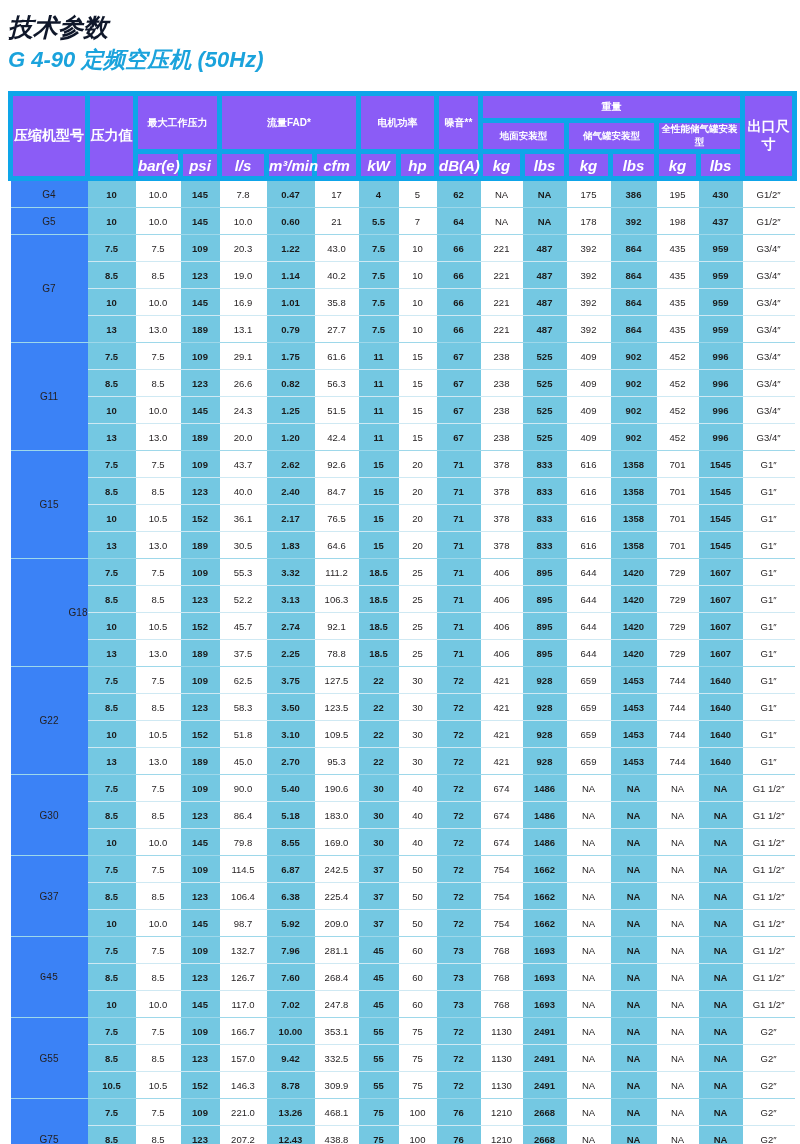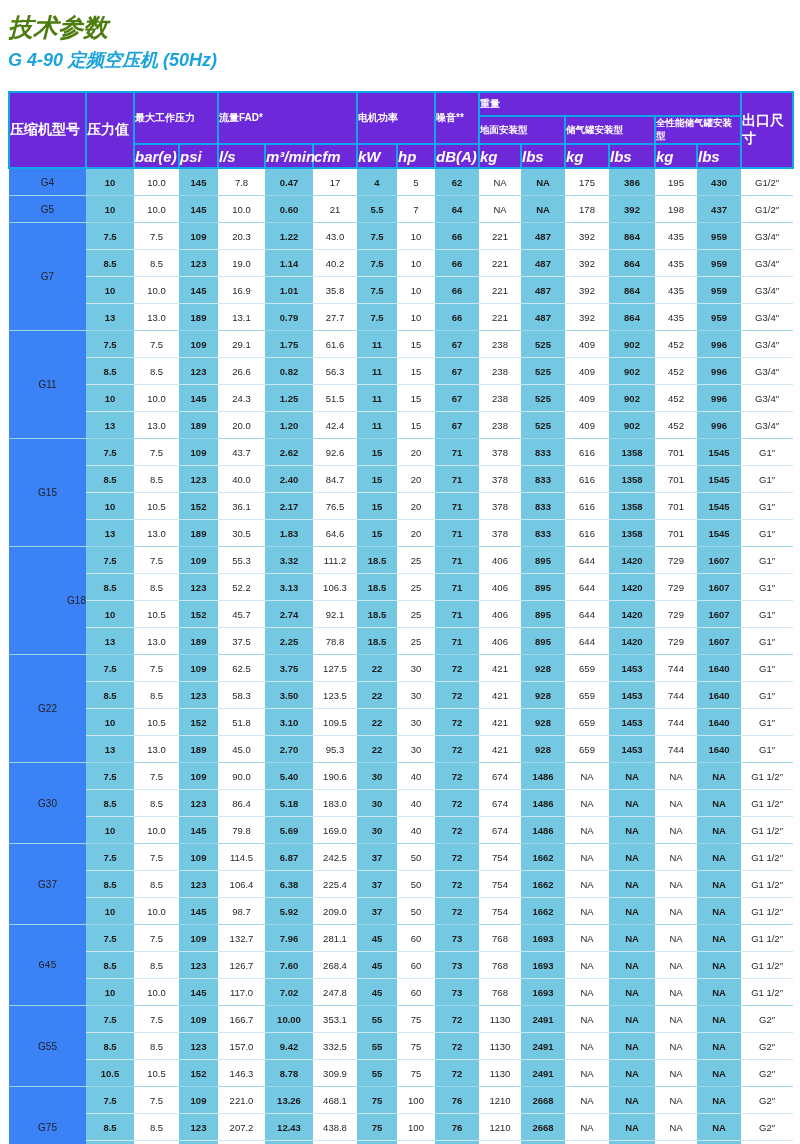--- a/index.html
+++ b/index.html
@@ -6,38 +6,38 @@
   body{
     width:800px;height:1144px;background:#ffffff;
     font-family:"Liberation Sans","DejaVu Sans",sans-serif;
     -webkit-font-smoothing:antialiased;
   }
   .page{position:relative;width:800px;height:1144px;box-sizing:border-box;padding:0 8px;}
 
   
   .title-block{padding-top:12px;}
   .title1{
-    color:#4d7c0f;font-size:25px;font-weight:bold;font-style:italic;
+    color:#0f172a;font-size:25px;font-weight:bold;font-style:italic;
     letter-spacing:0px;line-height:30px;margin:0;
   }
   .title2{
-    color:#1ba3dc;font-size:18px;font-weight:bold;font-style:italic;
+    color:#1ba3dc;font-size:22px;font-weight:bold;font-style:italic;
     line-height:32px;margin:2px 0 0 0;
   }
 
   
   table.spec{
     border-collapse:collapse;width:784px;margin-top:15px;table-layout:fixed;
   }
   table.spec th,table.spec td{padding:0;margin:0;}
 
   thead th{
-    background:#6d28d9;color:#ffffff;font-size:9.5px;font-weight:bold;
-    text-align:left;vertical-align:middle;
-    border:2px solid #0ea5e9;
+    background:#8b5cf6;color:#ffffff;font-size:9.5px;font-weight:bold;
+    text-align:center;vertical-align:middle;
+    border:5px solid #0ea5e9;
     height:22px;
   }
   thead th.grp{font-size:10px;}
   thead th.unit{font-size:15px;font-weight:bold;font-style:italic;}
   thead th.tall{font-size:14px;}
 
   tbody td{
     font-size:9.5px;color:#231f20;text-align:center;vertical-align:middle;
     height:26px;background:#ffffff;
     border-bottom:1px solid #cfe9f3;
@@ -572,21 +572,21 @@
           <td class="cy">NA</td>
           <td class="wh">NA</td>
           <td class="cy">NA</td>
           <td class="outlet">G1 1/2″</td>
         </tr>
         <tr class="grp-end">
           <td class="cy">10</td>
           <td class="wh">10.0</td>
           <td class="cy">145</td>
           <td class="wh">79.8</td>
-          <td class="cy">5.69</td>
+          <td class="cy">8.55</td>
           <td class="wh">169.0</td>
           <td class="cy">30</td>
           <td class="wh">40</td>
           <td class="cy">72</td>
           <td class="wh">674</td>
           <td class="cy">1486</td>
           <td class="wh">NA</td>
           <td class="cy">NA</td>
           <td class="wh">NA</td>
           <td class="cy">NA</td>

